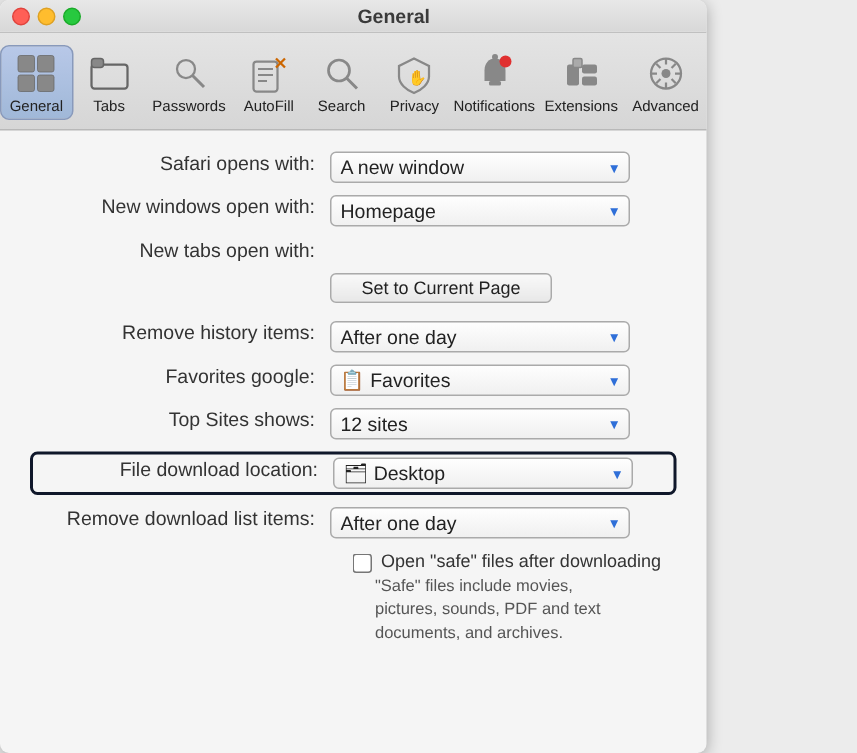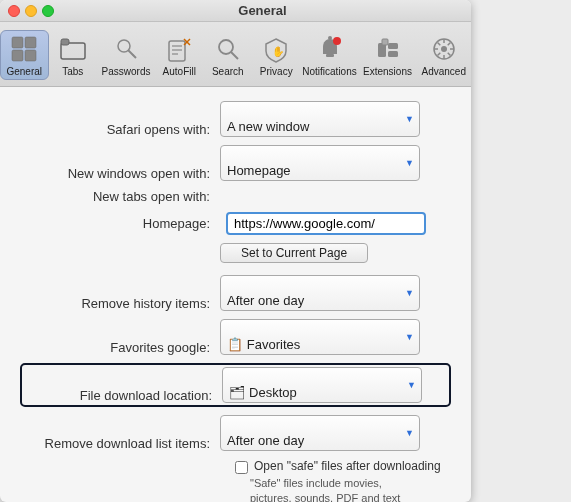--- a/index.html
+++ b/index.html
@@ -85,41 +85,41 @@
       color: #222;
       margin-top: 1px;
     }
     .content {
       flex: 1;
       padding: 14px 20px 14px 20px;
       overflow-y: auto;
     }
     .form-row {
       display: flex;
-      align-items: flex-end;
+      align-items: flex-start;
       margin-bottom: 8px;
     }
     .form-label {
       text-align: right;
       width: 200px;
       min-width: 200px;
       padding-right: 10px;
       color: #333;
       font-size: 13px;
     }
     .form-control {
       flex: 1;
     }
     select.mac-select {
       appearance: none;
       -webkit-appearance: none;
       background: linear-gradient(to bottom, #fefefe, #f0f0f0);
       border: 1px solid #aaa;
       border-radius: 4px;
-      padding: 17px 24px 2px 6px;
+      padding: 2px 24px 2px 6px;
       font-size: 13px;
       color: #222;
       width: 100%;
       position: relative;
       cursor: pointer;
     }
     .select-wrapper {
       position: relative;
       width: 200px;
     }
@@ -349,24 +349,20 @@
             <option>Homepage</option>
           </select>
         </div>
       </div>
     </div>
 
     <div class="form-row">
       <div class="form-label">New tabs open with:</div>
     </div>
 
-    <div class="homepage-row">
-      <div class="homepage-label">Homepage:</div>
-      <input type="text" class="mac-input" value="https://www.google.com/" style="">
-    </div>
 
     <div class="set-current-row">
       <div class="set-current-label"></div>
       <button class="btn-mac">Set to Current Page</button>
     </div>
 
     <div class="form-row">
       <div class="form-label">Remove history items:</div>
       <div class="form-control">
         <div class="select-wrapper blue-arrow">
@@ -381,20 +377,30 @@
       <div class="form-label">Favorites google:</div>
       <div class="form-control">
         <div class="select-wrapper blue-arrow">
           <select class="mac-select">
             <option>📋 Favorites</option>
           </select>
         </div>
       </div>
     </div>
 
+    <div class="form-row">
+      <div class="form-label">Top Sites shows:</div>
+      <div class="form-control">
+        <div class="select-wrapper blue-arrow">
+          <select class="mac-select">
+            <option>12 sites</option>
+          </select>
+        </div>
+      </div>
+    </div>
 
     <div class="highlighted-row">
       <div class="form-row">
         <div class="form-label">File download location:</div>
         <div class="form-control">
           <div class="select-wrapper blue-arrow">
             <select class="mac-select">
               <option>🗂 Desktop</option>
             </select>
           </div>

